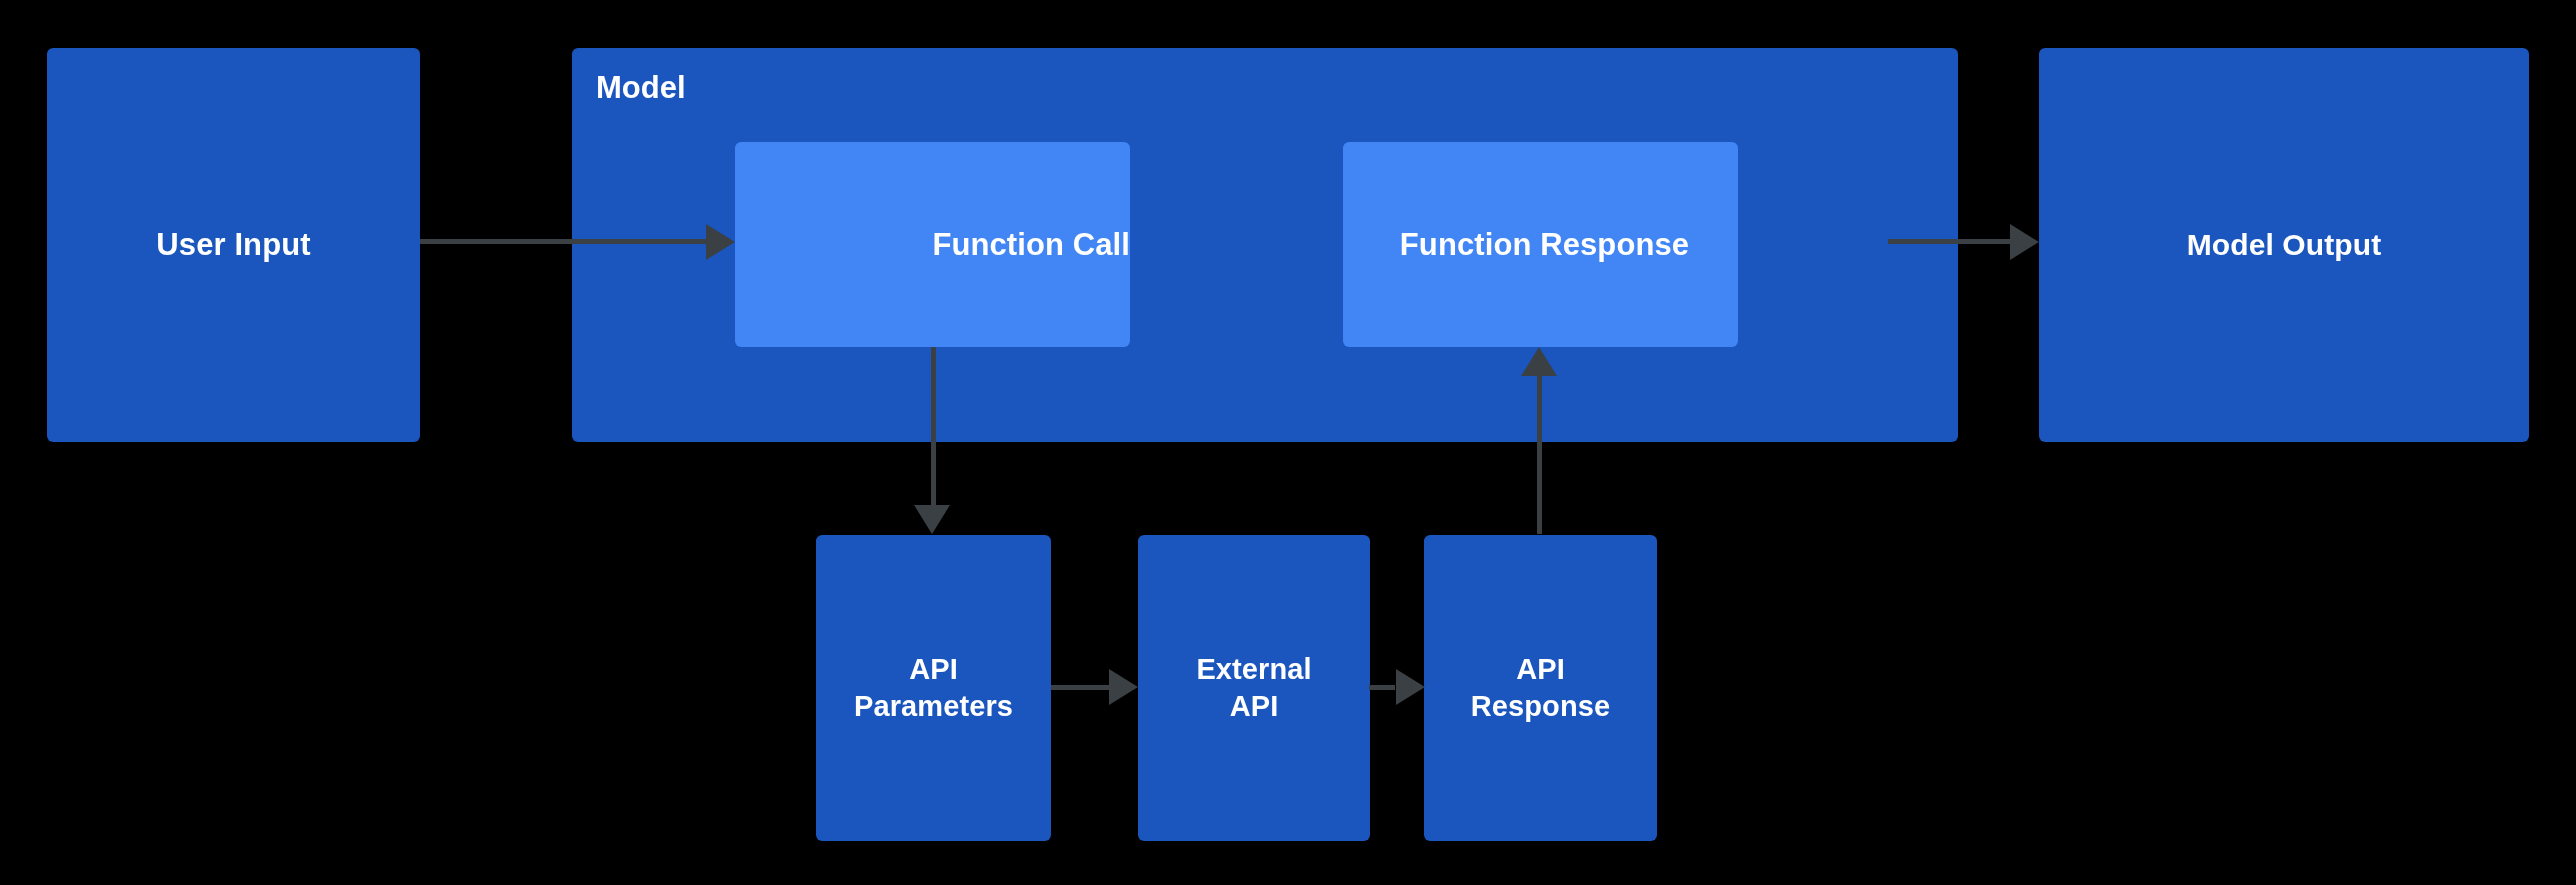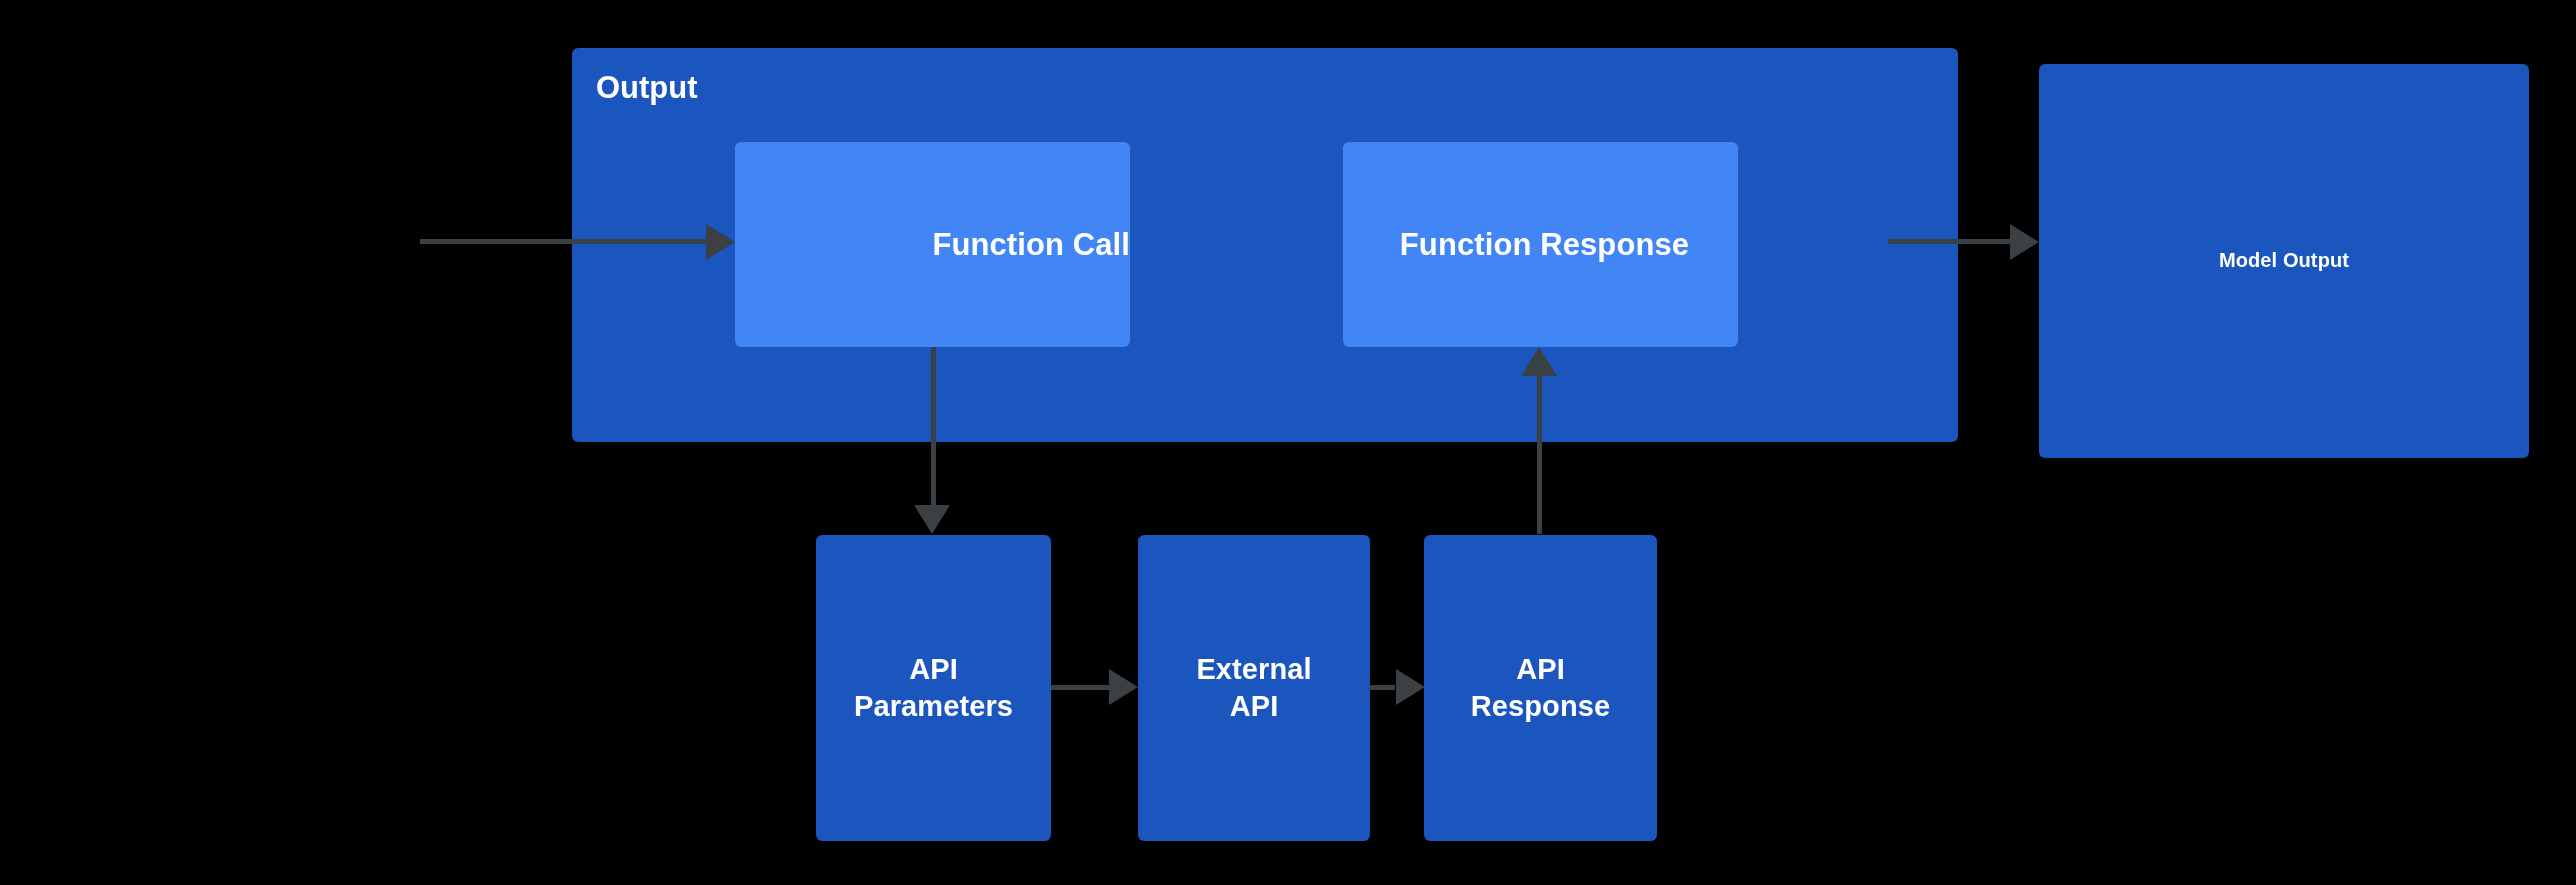--- a/index.html
+++ b/index.html
@@ -85,24 +85,27 @@
 
   .label-2line { white-space: pre-line; }
 </style>
 </head>
 <body>
 
 <div id="canvas">
 
   <div class="container" style="left:572px; top:48px; width:1386px; height:394px;">
   </div>
-  <div class="container-title" style="left:596px; top:70px; font-size:31px;">Output</div>
+  <div class="container-title" style="left:596px; top:70px; font-size:31px;">Model</div>
 
+  <div class="node node-outer" style="left:47px; top:48px; width:373px; height:394px; font-size:31px;">
+    <span>User Input</span>
+  </div>
 
-  <div class="node node-outer" style="left:2039px; top:64px; width:490px; height:394px; font-size:20px;">
+  <div class="node node-outer" style="left:2039px; top:48px; width:490px; height:394px; font-size:30px;">
     <span>Model Output</span>
   </div>
 
   <div class="node node-inner" style="left:735px; top:142px; width:395px; height:205px; font-size:31px;justify-content:flex-end;">
     <span>Function Call</span>
   </div>
 
   <div class="node node-inner" style="left:1343px; top:142px; width:395px; height:205px; font-size:31px;padding-left:8px;">
     <span>Function Response</span>
   </div>

